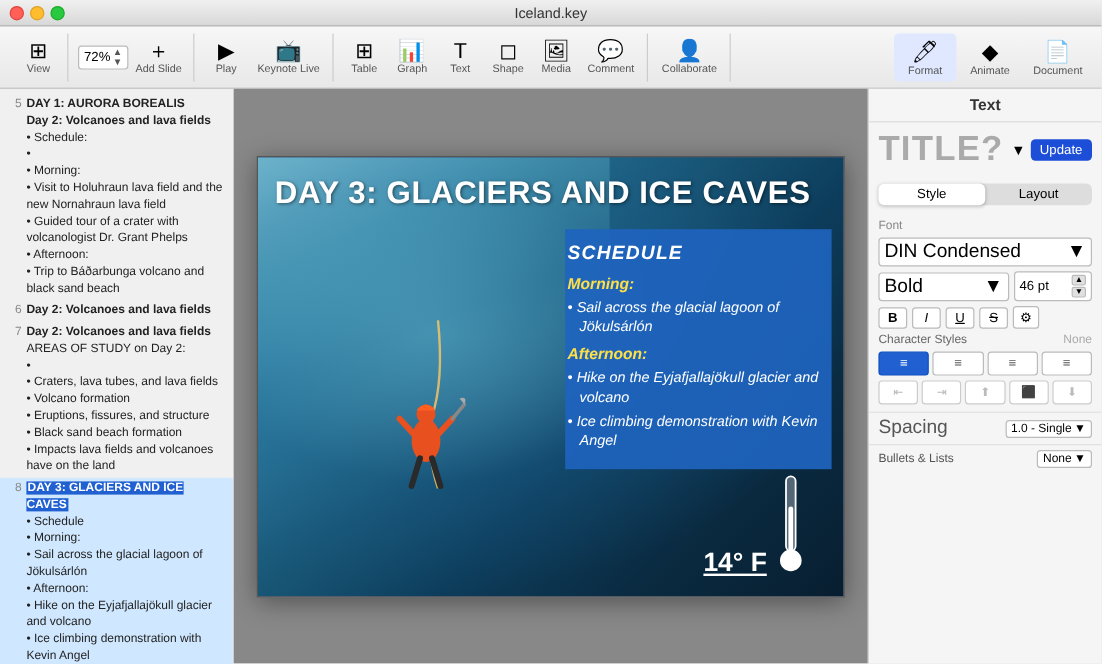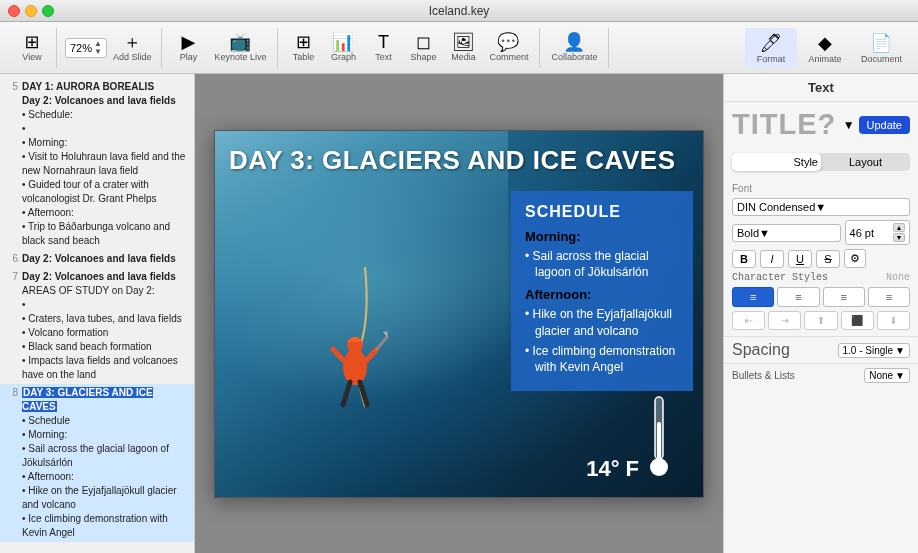--- a/index.html
+++ b/index.html
@@ -52,50 +52,50 @@
     
     .slide-bg { width: 100%; height: 100%; background: #1a3a6b; position: relative; overflow: hidden; }
     .ice-bg { position: absolute; top: 0; left: 0; width: 100%; height: 100%; background: linear-gradient(135deg, #4a9ab5 0%, #2a7a9f 20%, #1a5a7a 40%, #0d3d5c 60%, #0a2a40 80%, #081e30 100%); }
     .ice-overlay { position: absolute; top: 0; left: 0; width: 100%; height: 100%; background: radial-gradient(ellipse at 30% 40%, rgba(100,180,210,0.6) 0%, rgba(30,100,150,0.3) 40%, transparent 70%); }
     .ice-texture { position: absolute; top: 0; left: 0; width: 60%; height: 100%; background: linear-gradient(160deg, rgba(150,210,230,0.5) 0%, rgba(100,180,200,0.4) 20%, rgba(60,140,170,0.3) 40%, transparent 70%); }
 
     .slide-title { position: absolute; top: 14px; left: 14px; font-size: 26px; font-weight: 900; color: white; font-family: 'Arial Black', Impact, sans-serif; text-shadow: 1px 1px 3px rgba(0,0,0,0.5); letter-spacing: 0.5px; }
 
     .climber-figure { position: absolute; bottom: 60px; left: 100px; width: 80px; height: 180px; }
 
-    .schedule-box { position: absolute; top: 60px; right: 10px; width: 182px; background: rgba(30, 100, 190, 0.92); padding: 12px 14px; color: white; }
+    .schedule-box { position: absolute; top: 60px; right: 10px; width: 222px; background: rgba(30, 100, 190, 0.92); padding: 12px 2px; color: white; font-style: italic; }
     .sched-title { font-size: 16px; font-weight: 900; color: white; margin-bottom: 8px; letter-spacing: 1px; }
-    .sched-time { font-size: 13px; font-weight: bold; color: #000000; margin: 6px 0 4px; }
+    .sched-time { font-size: 13px; font-weight: bold; color: #fde047; margin: 6px 0 4px; }
     .sched-item { font-size: 12px; color: white; margin-left: 0; padding-left: 10px; text-indent: -10px; line-height: 1.4; margin-bottom: 3px; }
 
     .thermometer-area { position: absolute; bottom: 15px; right: 30px; display: flex; align-items: flex-end; gap: 6px; }
-    .temp-text { font-size: 22px; font-weight: 900; color: white; }
+    .temp-text { font-size: 22px; font-weight: 900; color: white; text-decoration: underline; }
     .thermo-svg { width: 28px; height: 90px; }
 
     
     .right-panel { width: 195px; background: #f5f5f5; border-left: 1px solid #ccc; display: flex; flex-direction: column; }
     .rp-header { padding: 6px 8px; font-size: 13px; font-weight: 600; color: #333; text-align: center; border-bottom: 1px solid #ddd; }
     .rp-style-tabs { display: flex; margin: 6px 8px; background: #ddd; border-radius: 5px; }
     .rp-style-tab { flex: 1; text-align: center; padding: 3px; font-size: 11px; cursor: pointer; border-radius: 5px; }
-    .rp-style-tab.active { background: white; box-shadow: 0 1px 3px rgba(0,0,0,0.2); text-align: right; }
+    .rp-style-tab.active { background: white; box-shadow: 0 1px 3px rgba(0,0,0,0.2); }
 
     .rp-section { padding: 6px 8px; border-bottom: 1px solid #e0e0e0; }
     .rp-section-label { font-size: 10px; color: #888; margin-bottom: 4px; }
     .rp-font-row { display: flex; align-items: center; gap: 4px; margin-bottom: 4px; }
-    .rp-font-select { flex: 1; background: white; border: 1px solid #bbb; border-radius: 3px; padding: 2px 4px; font-size: 11px; display: flex; align-items: center; cursor: pointer; }
+    .rp-font-select { flex: 1; background: white; border: 1px solid #bbb; border-radius: 3px; padding: 2px 4px; font-size: 16px; display: flex; align-items: center; justify-content: space-between; cursor: pointer; }
     .rp-font-size-box { display: flex; align-items: center; gap: 19px; background: white; border: 1px solid #bbb; border-radius: 3px; padding: 2px 4px; font-size: 11px; min-width: 55px; }
     .rp-format-row { display: flex; align-items: center; gap: 4px; }
     .rp-fmt-btn { background: white; border: 1px solid #bbb; border-radius: 3px; padding: 2px 6px; font-size: 11px; cursor: pointer; min-width: 24px; text-align: center; }
     .rp-fmt-btn.bold-btn { font-weight: bold; }
     .rp-fmt-btn.italic-btn { font-style: italic; }
     .rp-fmt-btn.underline-btn { text-decoration: underline; }
     .rp-fmt-btn.strike-btn { text-decoration: line-through; }
     .rp-gear-btn { background: white; border: 1px solid #bbb; border-radius: 3px; padding: 2px 5px; cursor: pointer; font-size: 11px; }
 
-    .rp-char-styles-row { display: flex; align-items: flex-end; gap: 4px; margin-top: 4px; font-family: Liberation Mono, monospace; }
+    .rp-char-styles-row { display: flex; align-items: flex-end; gap: 4px; margin-top: 4px; }
     .rp-char-label { font-size: 10px; color: #666; }
     .rp-char-value { font-size: 10px; color: #666; flex: 1; }
 
     .rp-color-row { display: flex; align-items: center; gap: 4px; margin-top: 4px; }
     .rp-color-label { font-size: 10px; color: #666; }
     .rp-color-swatch { width: 30px; height: 16px; background: white; border: 1px solid #bbb; border-radius: 2px; margin-left: auto; }
     .rp-color-circle { width: 16px; height: 16px; border-radius: 50%; border: 1px solid #bbb; background: conic-gradient(red, yellow, green, cyan, blue, magenta, red); }
 
     .rp-align-row { display: flex; gap: 3px; margin-top: 4px; }
     .rp-align-btn { flex: 1; background: #2060d0; border: 1px solid #1050c0; border-radius: 3px; padding: 3px; cursor: pointer; text-align: center; font-size: 11px; color: white; }
@@ -237,20 +237,21 @@
     </div>
 
     <div class="slide-item">
       <span class="slide-num">7</span>
       <div class="slide-text">
         <div><span class="bold">Day 2: Volcanoes and lava fields</span></div>
         <div>AREAS OF STUDY on Day 2:</div>
         <div>•</div>
         <div>• Craters, lava tubes, and lava fields</div>
         <div>• Volcano formation</div>
+        <div>• Eruptions, fissures, and structure</div>
         <div>• Black sand beach formation</div>
         <div>• Impacts lava fields and volcanoes have on the land</div>
       </div>
     </div>
 
     <div class="slide-item selected">
       <span class="slide-num">8</span>
       <div class="slide-text">
         <div><span class="blue-bg">DAY 3: GLACIERS AND ICE CAVES</span></div>
         <div>• Schedule</div>

